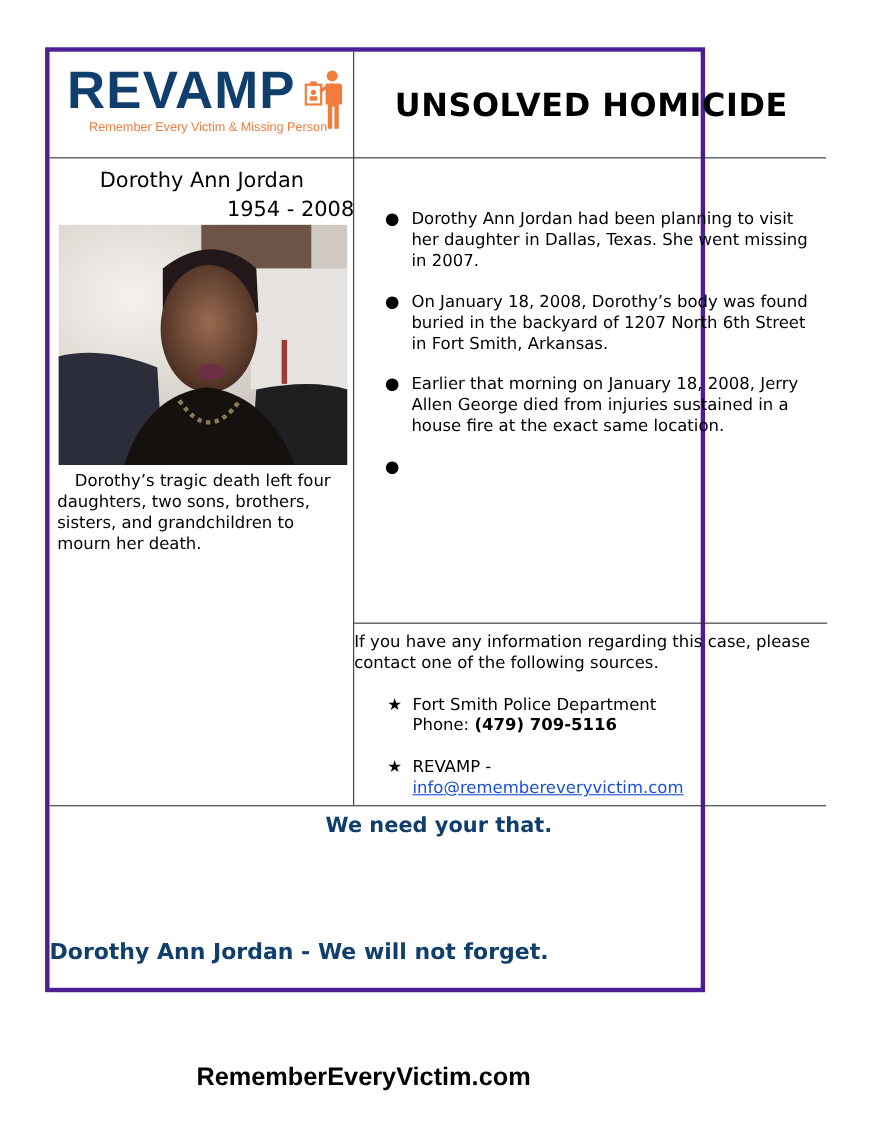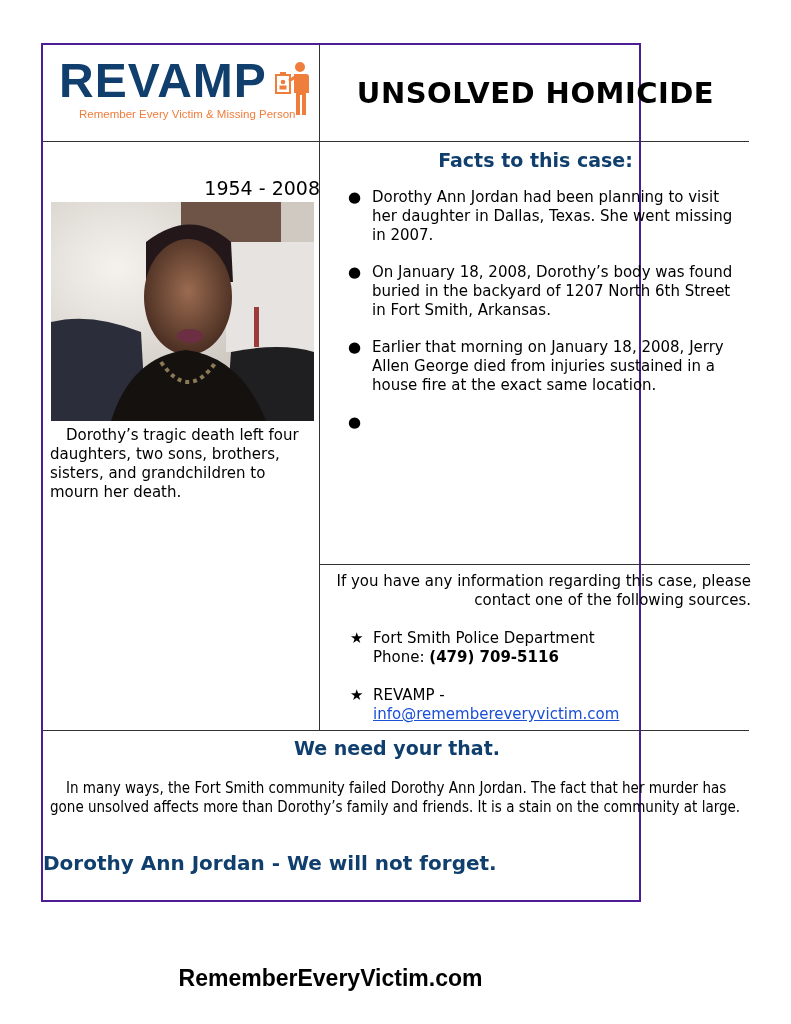--- a/index.html
+++ b/index.html
@@ -1,38 +1,38 @@
 <!DOCTYPE html>
 <html><head>
 <meta charset="utf-8">
 <style>
   html, body { margin: 0; padding: 0; background: #ffffff; }
   body { width: 791px; height: 1024px; position: relative; font-family: "DejaVu Sans", sans-serif; color: #000; overflow: hidden; }
-  .poster { position: absolute; left: 41px; top: 43px; width: 600px; height: 859px; border: 2px solid #4c1d95; box-sizing: border-box; }
+  .poster { position: absolute; left: 41px; top: 43px; width: 600px; height: 859px; border: 4px solid #4c1d95; box-sizing: border-box; }
   .cell { position: absolute; box-sizing: border-box; }
   .vline { position: absolute; background: #333; width: 1px; }
   .hline { position: absolute; background: #333; height: 1px; }
 
   .logo-word { position: absolute; left: 16px; top: 10px; font-family: "Liberation Sans", sans-serif; font-weight: bold; font-size: 48px; color: #103f6e; letter-spacing: 1px; line-height: 52px; }
   .logo-tag { position: absolute; left: 11px; top: 63px; font-family: "Liberation Sans", sans-serif; font-size: 11.5px; color: #ef7d3c; padding-left: 25px; }
   .logo-figure { position: absolute; left: 231px; top: 16px; width: 38px; height: 56px; }
 
   .headline { position: absolute; left: 277px; top: 0; width: 431px; height: 96px; display: flex; align-items: center; justify-content: center; font-family: "DejaVu Sans", sans-serif; font-weight: bold; font-size: 29px; letter-spacing: 0.5px; text-align: right; }
 
   .victim-name { position: absolute; left: 0; top: 104px; width: 277px; text-align: center; font-size: 19px; line-height: 26px; }
   .victim-years { position: absolute; left: 0; top: 130px; width: 277px; text-align: right; font-size: 19px; line-height: 26px; }
   .photo { position: absolute; left: 8px; top: 157px; width: 263px; height: 219px; overflow: hidden; }
   .bio { position: absolute; left: 7px; top: 381px; width: 262px; font-size: 15px; line-height: 19px; text-indent: 16px; }
 
   .facts-title { position: absolute; left: 277px; top: 104px; width: 431px; text-align: center; font-weight: bold; font-size: 19px; color: #103f6e; }
   .facts-list { position: absolute; left: 305px; top: 143px; width: 400px; margin: 0; padding: 0; list-style: none; }
   .facts-list li { position: relative; padding-left: 24px; font-size: 15px; line-height: 19px; margin-bottom: 18px; }
   .facts-list li .dot { position: absolute; left: 0; top: 0; }
 
-  .contact-intro { position: absolute; left: 277px; top: 527px; width: 431px; text-align: right; font-size: 15px; line-height: 19px; }
+  .contact-intro { position: absolute; left: 277px; top: 527px; width: 431px; text-align: left; font-size: 15px; line-height: 19px; }
   .contact-line { position: absolute; left: 307px; font-size: 15px; line-height: 19px; }
   .contact-line .star { position: absolute; left: 0; top: 0; }
   .contact-line .txt { padding-left: 23px; display: block; }
   .email-link { color: #1a4fd6; text-decoration: underline; }
 
   .help-title { position: absolute; left: 0; top: 692px; width: 708px; text-align: center; font-weight: bold; font-size: 19px; color: #103f6e; }
   .help-body { position: absolute; left: 7px; top: 734px; width: 696px; font-size: 15px; line-height: 19px; text-indent: 16px; font-family: "DejaVu Sans Condensed", "DejaVu Sans", sans-serif; }
   .help-close { position: absolute; left: 0; top: 806px; width: 708px; font-weight: bold; font-size: 20px; color: #103f6e; }
 
   .site-footer { position: absolute; left: 0; top: 965px; width: 661px; text-align: center; font-family: "Liberation Sans", sans-serif; font-weight: bold; font-size: 23px; }
@@ -56,20 +56,21 @@
       <rect x="2" y="14" width="14" height="18" fill="none" stroke="#ef7d3c" stroke-width="2"></rect>
       <rect x="6" y="11" width="6" height="4" fill="#ef7d3c"></rect>
       <circle cx="9" cy="21" r="2.3" fill="#ef7d3c"></circle>
       <rect x="5.5" y="24.5" width="7" height="4" fill="#ef7d3c"></rect>
       <path d="M15 20 l6 -4" stroke="#ef7d3c" stroke-width="3"></path>
     </svg>
   </div>
 
   <div class="headline">UNSOLVED HOMICIDE</div>
 
+  <div class="victim-name">Dorothy Ann Jordan</div>
   <div class="victim-years">1954 - 2008</div>
   <div class="photo">
     <svg width="263" height="219" viewBox="0 0 263 219">
       <defs>
         <radialGradient id="bgl" cx="0.25" cy="0.3" r="0.6">
           <stop offset="0" stop-color="#f5f2ee"></stop>
           <stop offset="1" stop-color="#cfc9c2"></stop>
         </radialGradient>
         <radialGradient id="face" cx="0.5" cy="0.45" r="0.55">
           <stop offset="0" stop-color="#9a6b50"></stop>
@@ -84,37 +85,35 @@
       <rect x="203" y="105" width="5" height="40" fill="#9b3b3a"></rect>
       <path d="M95 40 Q140 5 180 40 L182 80 L95 80 Z" fill="#24171a"></path>
       <ellipse cx="137" cy="95" rx="44" ry="58" fill="url(#face)"></ellipse>
       <ellipse cx="139" cy="134" rx="13" ry="7" fill="#6b2e42"></ellipse>
       <path d="M60 219 Q80 155 135 148 Q190 155 215 219 Z" fill="#15110f"></path>
       <path d="M110 160 Q137 200 165 160" fill="none" stroke="#8a7a55" stroke-width="4" stroke-dasharray="4 4"></path>
     </svg>
   </div>
   <div class="bio">Dorothy’s tragic death left four daughters, two sons, brothers, sisters, and grandchildren to mourn her death.</div>
 
-  <div class="facts-title">Facts to this case:</div>
   <ul class="facts-list">
     <li><span class="dot">●</span><span>Dorothy Ann Jordan had been planning to visit her daughter in Dallas, Texas. She went missing in 2007.</span></li>
     <li><span class="dot">●</span><span>On January 18, 2008, Dorothy’s body was found buried in the backyard of 1207 North 6th Street in Fort Smith, Arkansas.</span></li>
     <li><span class="dot">●</span><span>Earlier that morning on January 18, 2008, Jerry Allen George died from injuries sustained in a house fire at the exact same location.</span></li>
     <li><span class="dot">●</span></li>
   </ul>
 
   <div class="contact-intro">If you have any information regarding this case, please contact one of the following sources.</div>
   <div class="contact-line" style="top:584px;">
     <span class="star">★</span>
     <span class="txt">Fort Smith Police Department</span>
     <span class="txt"><span>Phone: </span><b>(479) 709-5116</b></span>
   </div>
   <div class="contact-line" style="top:641px;">
     <span class="star">★</span>
     <span class="txt"><span>REVAMP - </span><a class="email-link" title="info@remembereveryvictim.com">info@remembereveryvictim.com</a></span>
   </div>
 
   <div class="help-title">We need your that.</div>
-  <div class="help-body">In many ways, the Fort Smith community failed Dorothy Ann Jordan. The fact that her murder has gone unsolved affects more than Dorothy’s family and friends. It is a stain on the community at large.</div>
   <div class="help-close">Dorothy Ann Jordan - We will not forget.</div>
 </div>
 
 <div class="site-footer">RememberEveryVictim.com</div>
 
 </body></html>

